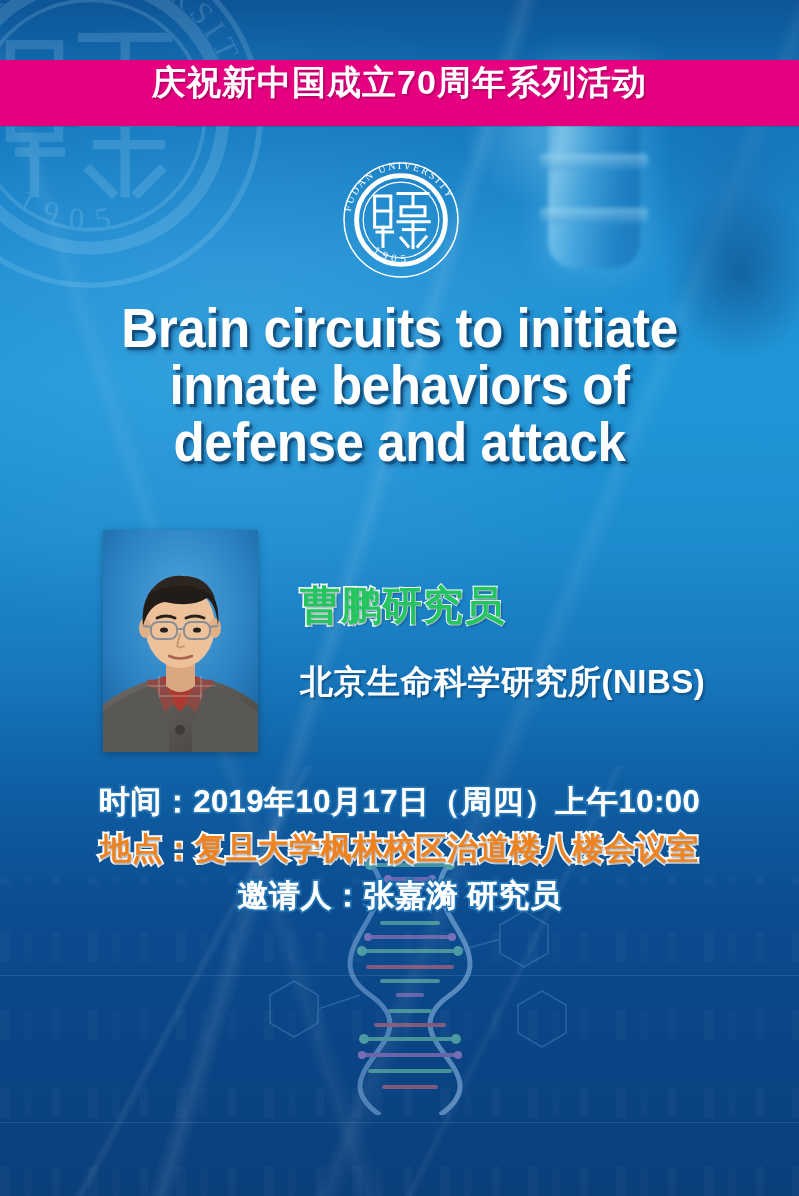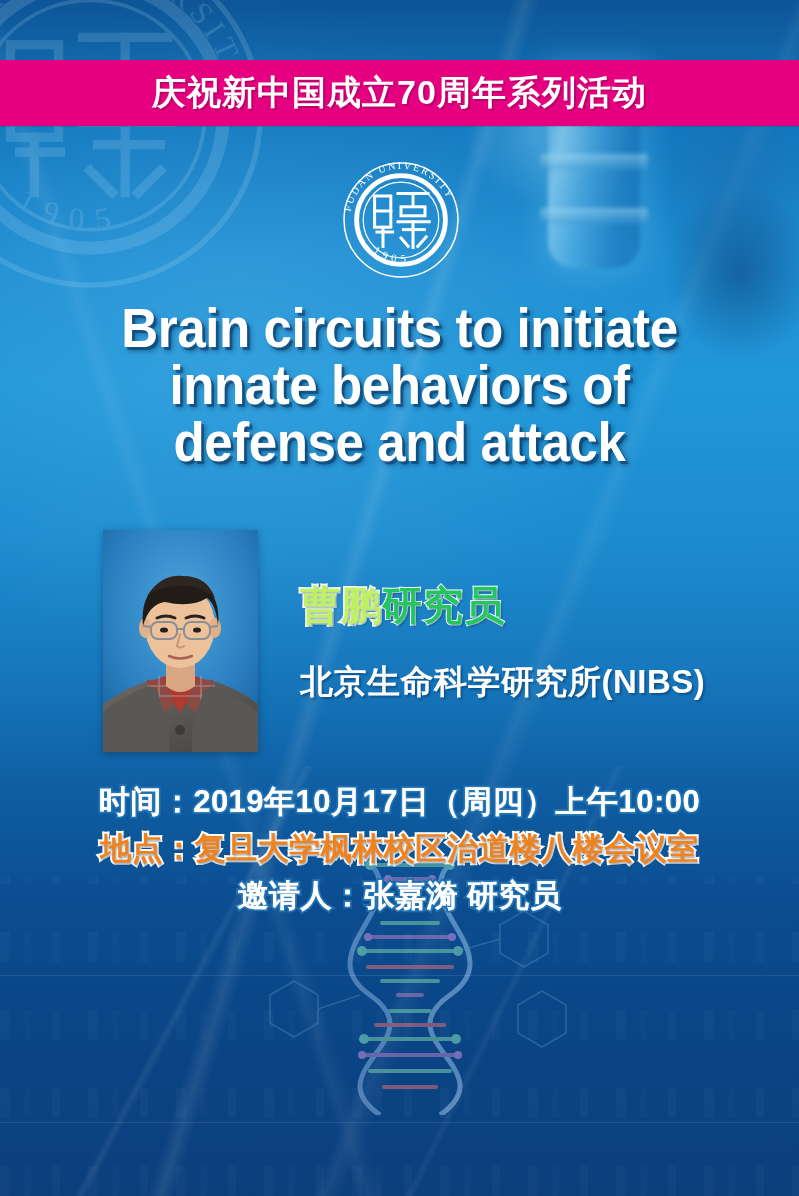--- a/index.html
+++ b/index.html
@@ -154,21 +154,21 @@
   }
 
   
   .banner {
     position: absolute;
     left: 0; right: 0;
     top: 60px;
     height: 66px;
     background: #e4007f;
     display: flex;
-    align-items: center;
+    align-items: flex-start;
     justify-content: center;
     box-shadow: 0 1px 0 rgba(0,0,0,.12);
   }
   .banner-text {
     color: #ffffff;
     font-size: 34px;
     font-weight: bold;
     letter-spacing: 1px;
     white-space: nowrap;
     text-shadow: 2px 2px 0 rgba(120,0,65,.35);
@@ -216,21 +216,21 @@
 
   .speaker-name {
     position: absolute;
     left: 300px; top: 578px;
     font-size: 40px;
     font-weight: bold;
     white-space: nowrap;
     letter-spacing: 1px;
   }
   .name-cn {
-    color: #bef264;
+    color: #22c55e;
     -webkit-text-stroke: 3px #ffffff;
     paint-order: stroke fill;
     text-shadow: 2px 2px 2px rgba(0,40,80,.35);
   }
   .name-title {
     color: #22c55e;
     -webkit-text-stroke: 2px #ffffff;
     paint-order: stroke fill;
     text-shadow: 2px 2px 2px rgba(0,40,80,.35);
   }

